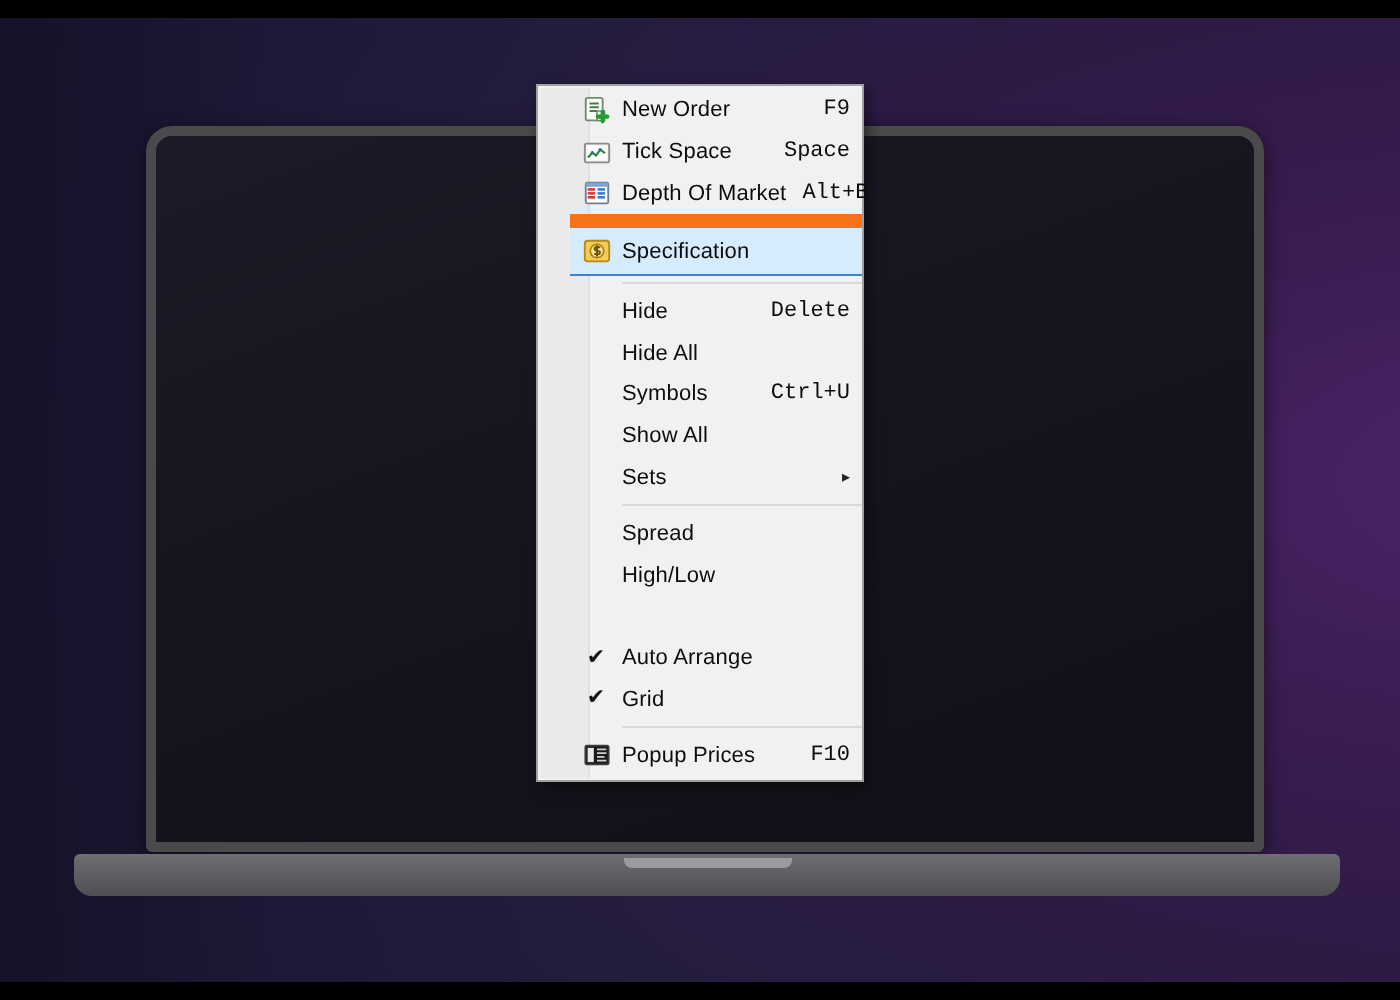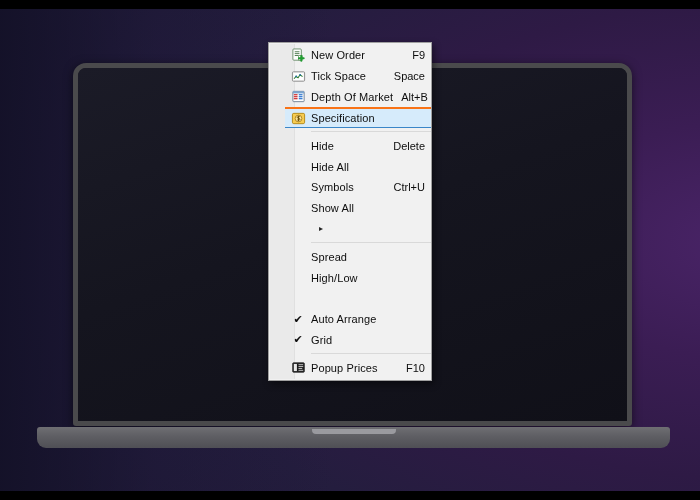--- a/index.html
+++ b/index.html
@@ -108,23 +108,23 @@
     display: flex;
     align-items: center;
     height: 20.8px;
     padding: 0 6px 0 0;
     box-sizing: border-box;
     cursor: default;
     z-index: 2;
   }
   .menu-item.highlighted {
     background: #d6ebfb;
-    border-top: 2px solid #f97316;
+    border-top: 7px solid #f97316;
     border-bottom: 1px solid #3a86c8;
-    height: 21px;
+    height: 31px;
   }
   .mi-icon {
     flex: 0 0 26px;
     width: 26px;
     height: 20px;
     display: flex;
     align-items: center;
     justify-content: center;
   }
   .mi-label {
@@ -133,20 +133,21 @@
     letter-spacing: 0.1px;
     color: #0d0d0d;
     white-space: nowrap;
   }
   .mi-accel {
     flex: 0 0 auto;
     font-size: 11px;
     color: #0d0d0d;
     padding-left: 8px;
     white-space: nowrap;
+    font-family: Liberation Mono, monospace;
   }
   .mi-sub {
     flex: 0 0 auto;
     padding-left: 8px;
     color: #222;
     font-size: 8px;
     line-height: 1;
   }
   .menu-sep {
     height: 1px;
@@ -246,20 +247,21 @@
           <span class="mi-icon"></span>
           <span class="mi-label">Symbols</span>
           <span class="mi-accel">Ctrl+U</span>
         </div>
         <div class="menu-item">
           <span class="mi-icon"></span>
           <span class="mi-label">Show All</span>
         </div>
         <div class="menu-item">
           <span class="mi-icon"></span>
+          <span class="mi-label">Sets</span>
           <span class="mi-sub">▸</span>
         </div>
         <div class="menu-sep"></div>
         <div class="menu-item">
           <span class="mi-icon"></span>
           <span class="mi-label">Spread</span>
         </div>
         <div class="menu-item">
           <span class="mi-icon"></span>
           <span class="mi-label">High/Low</span>

